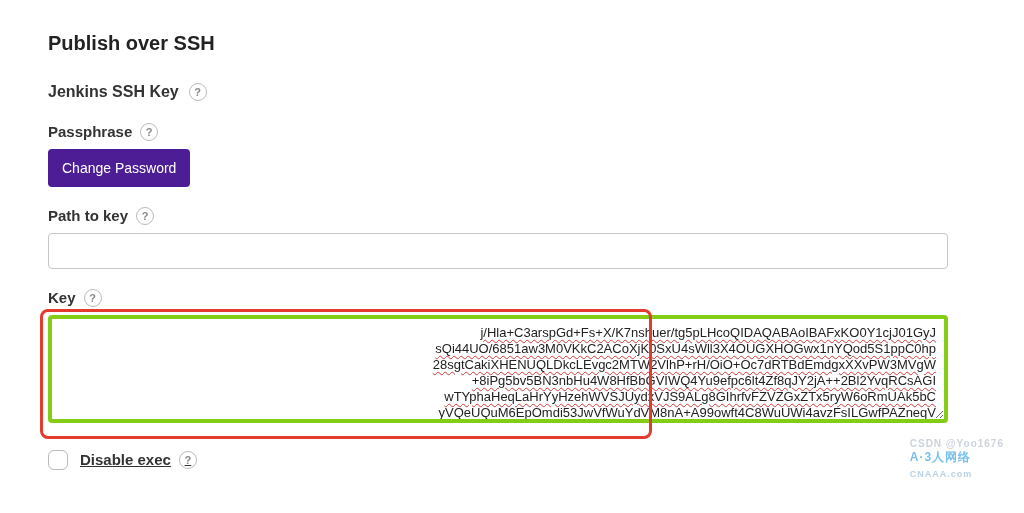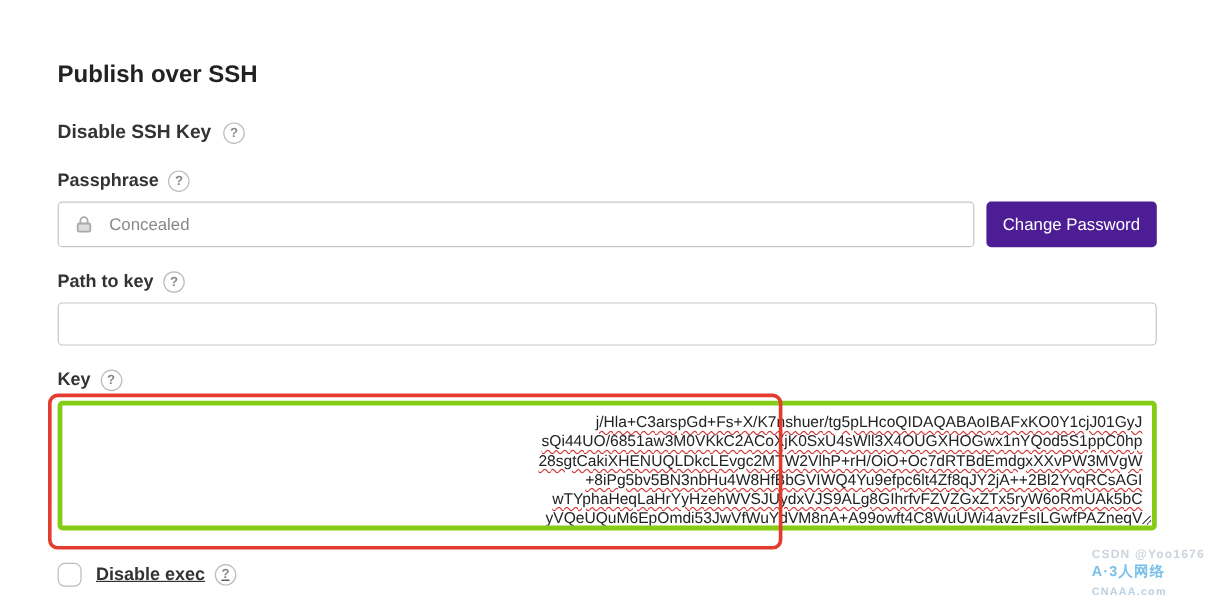--- a/index.html
+++ b/index.html
@@ -4,23 +4,22 @@
 <style>
   * { box-sizing: border-box; margin: 0; padding: 0; }
   body {
     font-family: -apple-system, BlinkMacSystemFont, "Segoe UI", Helvetica, Arial, sans-serif;
     color: #333;
     background: #fff;
     font-size: 14px;
   }
   .page {
     width: 1024px;
-    padding: 32px 60px 20px 48px;
+    padding: 32px 76px 20px 48px;
     position: relative;
-    margin-top: 19px;
   }
   .heading {
     font-size: 20px;
     font-weight: 600;
     color: #222;
     margin-bottom: 28px;
   }
   .sub-heading {
     font-size: 16px;
     font-weight: 600;
@@ -149,39 +148,30 @@
   }
   .watermark .cs { font-size: 10px; color: #bfc9d4; display:block; text-align:right;}
 </style>
 </head>
 <body>
 
 <div class="page">
   <div class="heading">Publish over SSH</div>
 
   <div class="sub-heading">
-    <span>Disable SSH Key</span>
+    <span>Jenkins SSH Key</span>
     <span class="help">?</span>
   </div>
 
   <div class="field-row">
     <div class="label">
       <span>Passphrase</span>
       <span class="help">?</span>
     </div>
     <div class="passphrase-row">
-      <div class="passphrase-box">
-        <span class="lock-icon">
-          <svg viewBox="0 0 24 24" width="18" height="18" fill="none" stroke="#aaa" stroke-width="2">
-            <rect x="5" y="11" width="14" height="9" rx="2" fill="#ddd" stroke="#aaa"></rect>
-            <path d="M8 11V8a4 4 0 0 1 8 0v3"></path>
-          </svg>
-        </span>
-        <span>Concealed</span>
-      </div>
       <button class="change-pw-btn">Change Password</button>
     </div>
   </div>
 
   <div class="field-row">
     <div class="label">
       <span>Path to key</span>
       <span class="help">?</span>
     </div>
     <input type="text" class="text-input" value="" style="">

